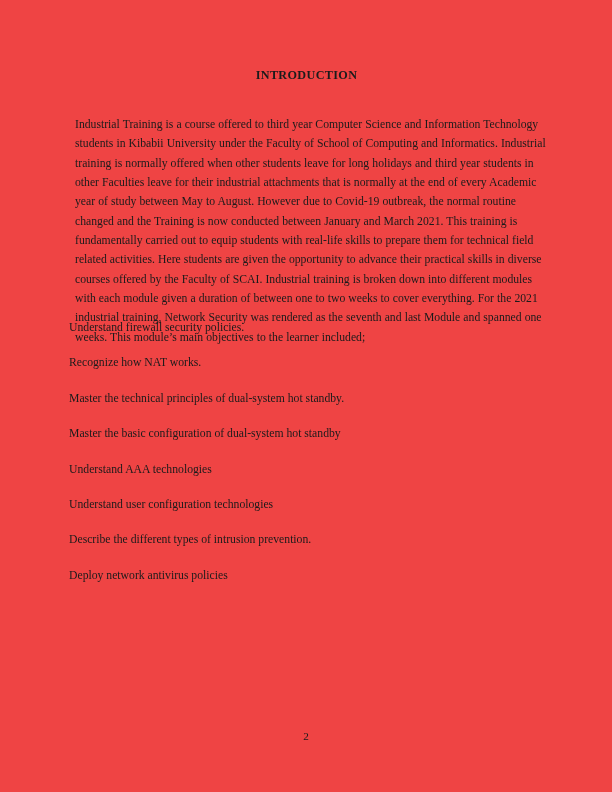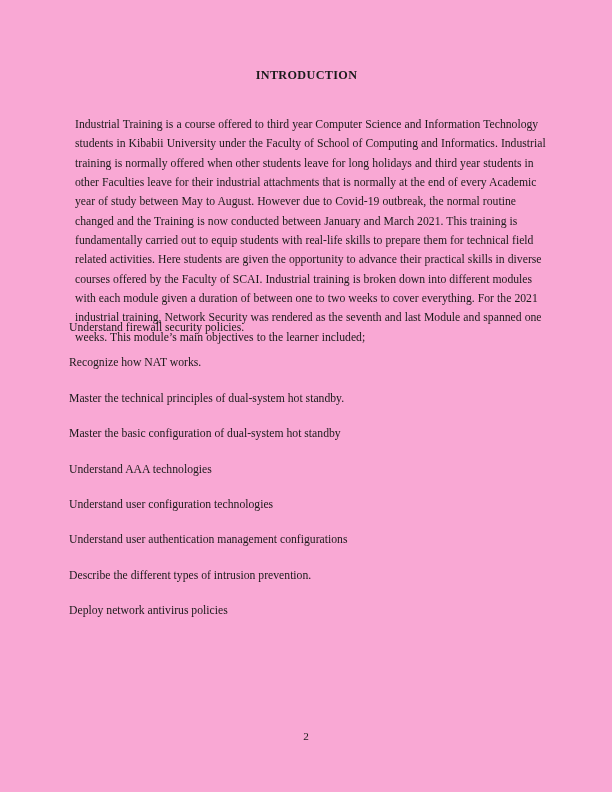--- a/index.html
+++ b/index.html
@@ -15,21 +15,21 @@
     font-family: "Liberation Serif", "DejaVu Serif", serif;
     color: #1b1b1b;
     -webkit-font-smoothing: antialiased;
   }
 
   .page {
     position: absolute;
     inset: 0;
     width: 612px;
     height: 792px;
-    background: #f9a8d4;
+    background: #ef4444;
     box-sizing: border-box;
   }
 
   .content {
     position: absolute;
     left: 69px;
     top: 0;
     width: 475px;
   }
 
@@ -99,21 +99,20 @@
 
     <p class="body-paragraph">Industrial Training is a course offered to third year Computer Science and Information Technology students in Kibabii University under the Faculty of School of Computing and Informatics. Industrial training is normally offered when other students leave for long holidays and third year students in other Faculties leave for their industrial attachments that is normally at the end of every Academic year of study between May to August. However due to Covid-19 outbreak, the normal routine changed and the Training is now conducted between January and March 2021. This training is fundamentally carried out to equip students with real-life skills to prepare them for technical field related activities. Here students are given the opportunity to advance their practical skills in diverse courses offered by the Faculty of SCAI. Industrial training is broken down into different modules with each module given a duration of between one to two weeks to cover everything. For the 2021 industrial training, Network Security was rendered as the seventh and last Module and spanned one weeks. This module’s main objectives to the learner included;</p>
 
     <ul class="objectives">
       <li class="objective-item">Understand firewall security policies.</li>
       <li class="objective-item">Recognize how NAT works.</li>
       <li class="objective-item">Master the technical principles of dual-system hot standby.</li>
       <li class="objective-item">Master the basic configuration of dual-system hot standby</li>
       <li class="objective-item">Understand AAA technologies</li>
       <li class="objective-item">Understand user configuration technologies</li>
-      <li class="objective-item">Understand user authentication management configurations</li>
       <li class="objective-item">Describe the different types of intrusion prevention.</li>
       <li class="objective-item">Deploy network antivirus policies</li>
     </ul>
 
   </div>
 
   <div class="page-number">2</div>
 </div>
 
 </body></html>

